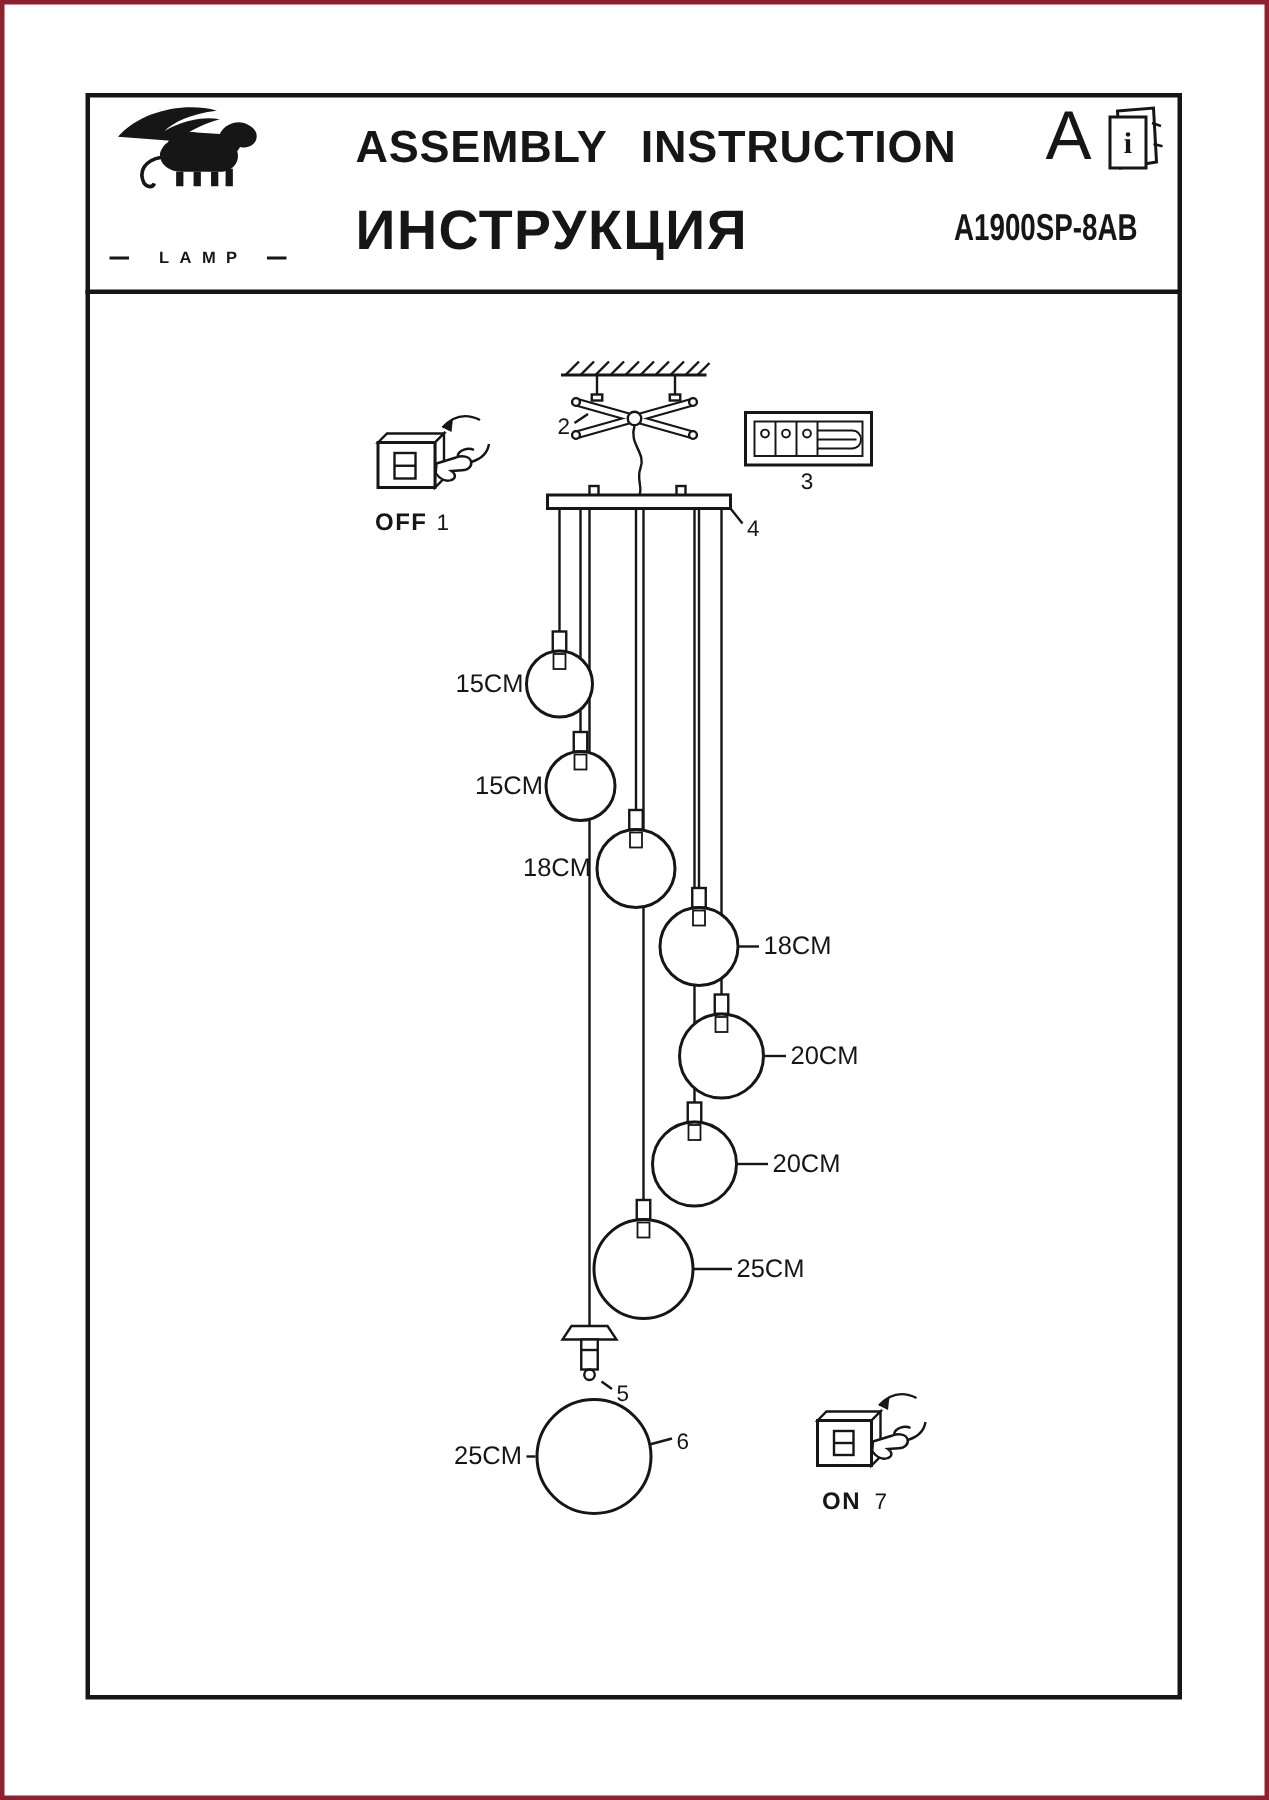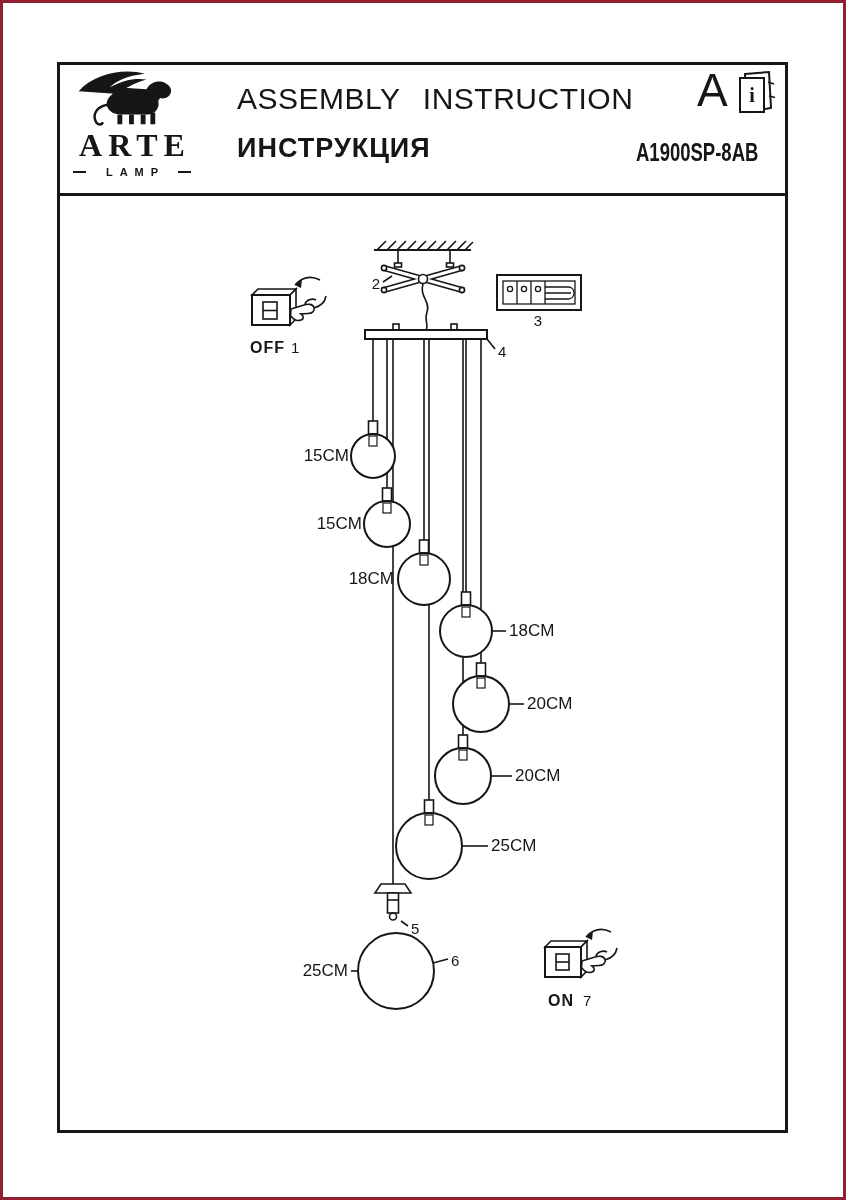--- a/index.html
+++ b/index.html
@@ -23,25 +23,25 @@
     letter-spacing:6px;text-indent:6px;
   }
   .brand-sub{
     position:absolute;left:70px;top:163px;width:118px;display:flex;align-items:center;gap:13px;
   }
   .brand-sub .rule{flex:1;height:1.5px;background:#161616;}
   .brand-sub .sub-text{
     font-size:11px;font-weight:bold;letter-spacing:7px;text-indent:7px;white-space:nowrap;
   }
   .title-en{
-    position:absolute;left:234px;top:79px;font-size:30px;font-weight:normal;
+    position:absolute;left:234px;top:79px;font-size:30px;font-weight:bold;
     letter-spacing:.5px;word-spacing:14px;white-space:nowrap;
   }
   .title-ru{
-    position:absolute;left:234px;top:130px;font-size:27px;font-weight:bold;
+    position:absolute;left:234px;top:130px;font-size:37px;font-weight:bold;
     letter-spacing:1px;white-space:nowrap;
   }
   .model{
     position:absolute;left:633px;top:135px;font-size:25px;font-weight:bold;white-space:nowrap;
     transform:scaleX(.74);transform-origin:left center;letter-spacing:0px;
   }
   .section-letter{
     position:absolute;left:694px;top:64px;font-size:46px;font-weight:400;line-height:1;
   }
   .booklet{position:absolute;left:730px;top:67px;width:46px;height:50px;}
@@ -67,21 +67,20 @@
 
   <div class="frame"></div>
   <div class="header-divider"></div>
 
   <svg class="lion" viewBox="0 0 120 66">
     <path class="blk" d="M6,26 C22,8 52,2 74,8 C56,10 44,16 38,22 C52,14 66,12 76,14 C62,18 52,24 47,29 Z"></path>
     <path class="blk" d="M40,30 C44,24 52,22 60,23 L76,24 C80,16 90,14 96,18 C102,21 103,27 99,31 C97,33 93,34 90,33 L88,36 C90,42 86,49 78,50 L50,50 C40,50 34,44 35,37 C36,34 38,31 40,30 Z"></path>
     <path class="blk" d="M46,50 l0,10 l5,0 l0,-10 Z M58,50 l0,10 l5,0 l0,-10 Z M70,50 l0,10 l5,0 l0,-10 Z M80,48 l0,12 l5,0 l0,-12 Z"></path>
     <path class="ln" d="M36,40 C24,42 20,50 24,58 C26,61 30,61 31,58" style="stroke-width:2.5"></path>
   </svg>
-  <div class="brand">ARTE</div>
   <div class="brand-sub">
     <span class="rule"></span>
     <span class="sub-text">LAMP</span>
     <span class="rule"></span>
   </div>
 
   <div class="title-en">ASSEMBLY  INSTRUCTION</div>
   <div class="title-ru">ИНСТРУКЦИЯ</div>
   <div class="model">A1900SP-8AB</div>
   <div class="section-letter">A</div>

